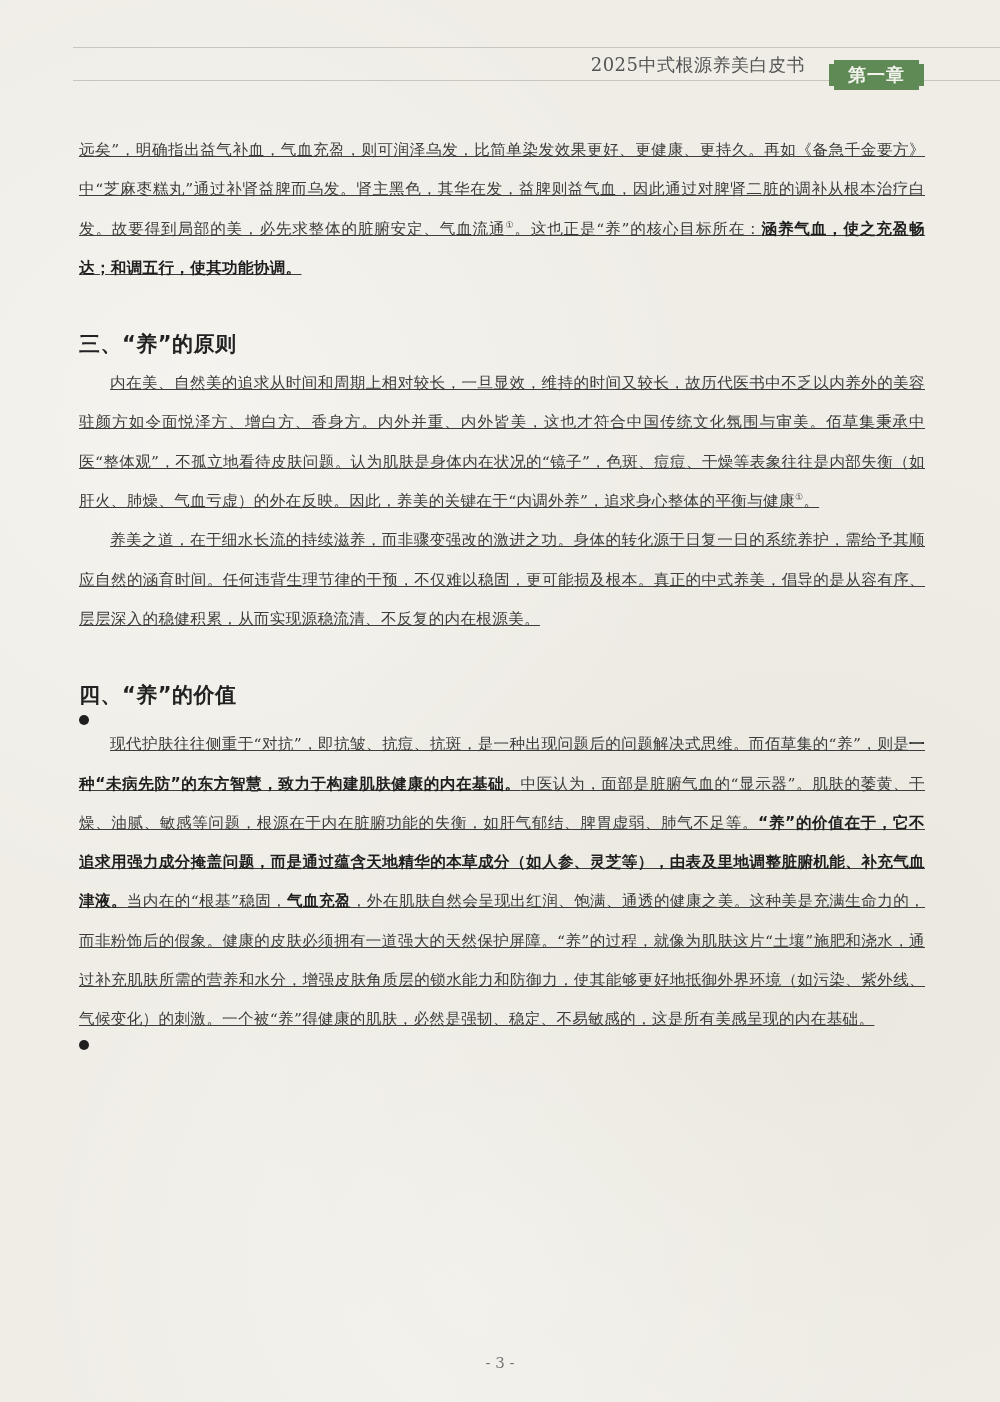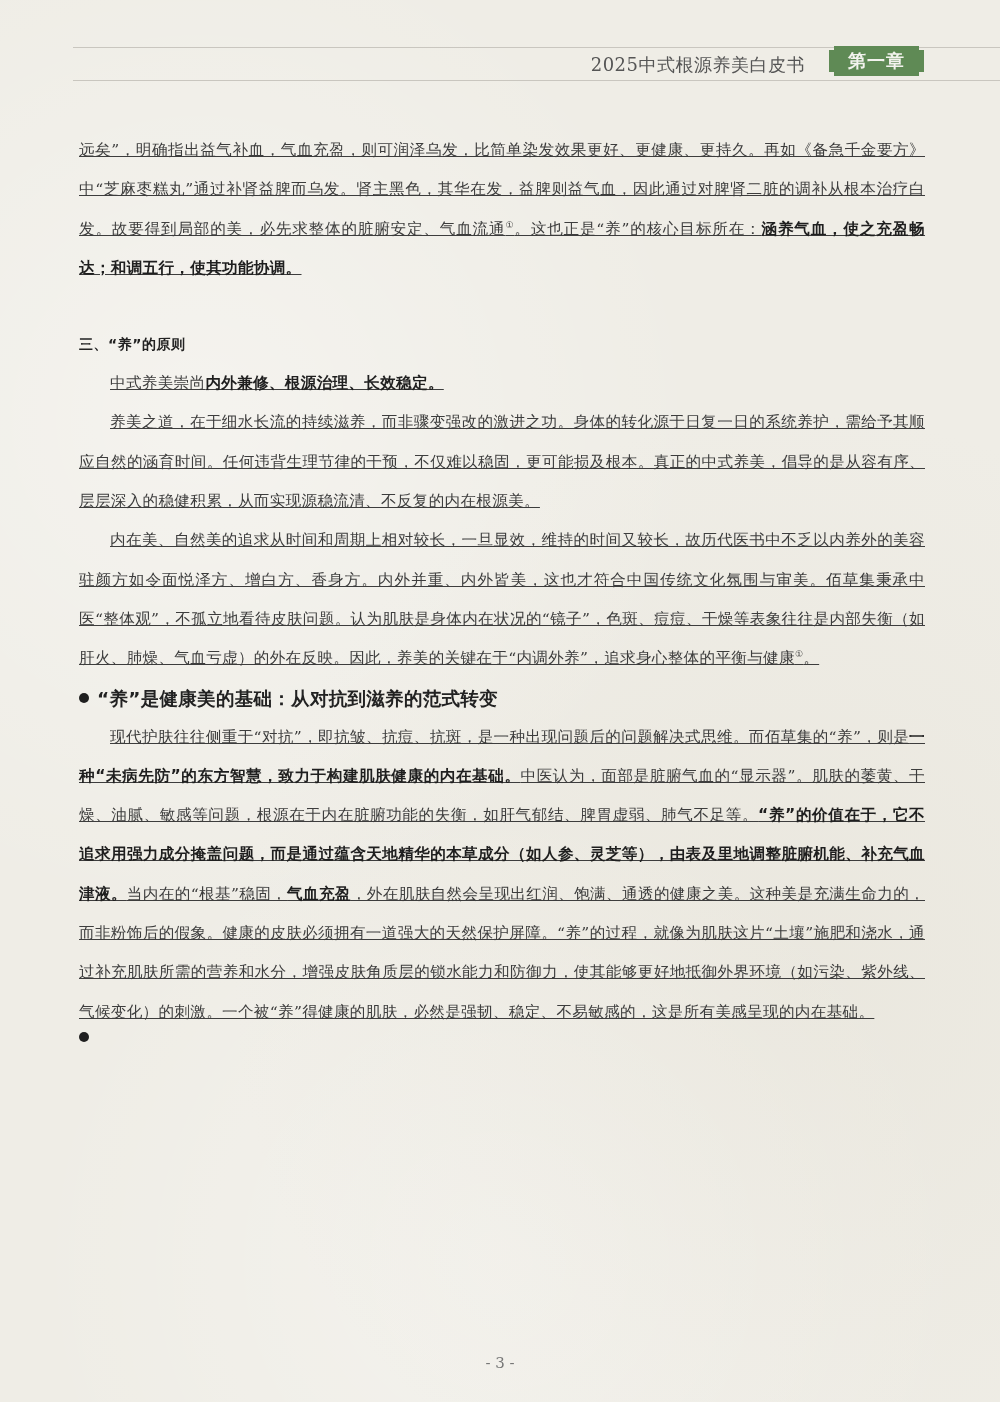--- a/index.html
+++ b/index.html
@@ -17,39 +17,39 @@
     .header {
       position: absolute; left: 73px; top: 47px; width: 927px; height: 32px;
       border-top: 1.5px solid #c9c6bf;
       border-bottom: 1.5px solid #c9c6bf;
     }
     .header-title {
       position: absolute; right: 195px; top: 5px;
       font-size: 18px; color: #555; letter-spacing: 0.5px;
     }
     .chapter-badge {
-      position: absolute; left: 829px; top: 46px; width: 95px; height: 30px;
+      position: absolute; left: 829px; top: 60px; width: 95px; height: 30px;
       background: #5f8a55; color: #f3f3ee;
       font-family: "DejaVu Sans", "Liberation Sans", sans-serif;
       font-weight: bold; font-size: 18px; letter-spacing: 1px;
       display: flex; align-items: center; justify-content: center;
       clip-path: polygon(5px 0, calc(100% - 5px) 0, calc(100% - 5px) 4px, 100% 4px, 100% calc(100% - 4px), calc(100% - 5px) calc(100% - 4px), calc(100% - 5px) 100%, 5px 100%, 5px calc(100% - 4px), 0 calc(100% - 4px), 0 4px, 5px 4px);
     }
     .content {
       position: absolute; left: 79px; top: 131px; width: 846px;
       font-size: 15.6px;
     }
     p {
       margin: 0; line-height: 39.3px; text-align: justify;
       letter-spacing: 0.3px; color: #3d3d3d; text-decoration: underline;
     }
     p.indent { text-indent: 31px; }
     b { color: #1f1f1f; font-family: "DejaVu Sans", "Liberation Sans", sans-serif; font-weight: bold; }
     h2 {
-      margin: 0; font-size: 14px; font-weight: bold;
+      margin: 0; font-size: 21px; font-weight: bold;
       font-family: "DejaVu Sans", "Liberation Sans", sans-serif;
       color: #222; letter-spacing: 0.5px;
     }
     h2.sec3 { margin-top: 36px; line-height: 40px; }
     h2.sec4 { margin-top: 36px; line-height: 40px; }
     h3 {
       margin: 0; font-size: 18.5px; font-weight: bold;
       font-family: "DejaVu Sans", "Liberation Sans", sans-serif;
       color: #222; line-height: 39px; letter-spacing: 0.3px;
       display: flex; align-items: center;
@@ -69,28 +69,27 @@
 
 <div class="header">
   <span class="header-title">2025中式根源养美白皮书</span>
 </div>
 <div class="chapter-badge">第一章</div>
 
 <div class="content">
   <p><span>远矣”，明确指出益气补血，气血充盈，则可润泽乌发，比简单染发效果更好、更健康、更持久。再如《备急千金要方》中“芝麻枣糕丸”通过补肾益脾而乌发。肾主黑色，其华在发，益脾则益气血，因此通过对脾肾二脏的调补从根本治疗白发。故要得到局部的美，必先求整体的脏腑安定、气血流通</span><sup>①</sup><span>。这也正是“养”的核心目标所在：</span><b>涵养气血，使之充盈畅达；和调五行，使其功能协调。</b></p>
 
   <h2 class="sec3">三、“养”的原则</h2>
-  <p class="indent"><span>中式养美崇尚</span><b>内外兼修、根源治理、长效稳定。</b></p>
+  <p class="indent"><span>内在美、自然美的追求从时间和周期上相对较长，一旦显效，维持的时间又较长，故历代医书中不乏以内养外的美容驻颜方如令面悦泽方、增白方、香身方。内外并重、内外皆美，这也才符合中国传统文化氛围与审美。佰草集秉承中医“整体观”，不孤立地看待皮肤问题。认为肌肤是身体内在状况的“镜子”，色斑、痘痘、干燥等表象往往是内部失衡（如肝火、肺燥、气血亏虚）的外在反映。因此，养美的关键在于“内调外养”，追求身心整体的平衡与健康</span><sup>①</sup><span>。</span></p>
   <p class="indent">养美之道，在于细水长流的持续滋养，而非骤变强改的激进之功。身体的转化源于日复一日的系统养护，需给予其顺应自然的涵育时间。任何违背生理节律的干预，不仅难以稳固，更可能损及根本。真正的中式养美，倡导的是从容有序、层层深入的稳健积累，从而实现源稳流清、不反复的内在根源美。</p>
-  <p class="indent"><span>内在美、自然美的追求从时间和周期上相对较长，一旦显效，维持的时间又较长，故历代医书中不乏以内养外的美容驻颜方如令面悦泽方、增白方、香身方。内外并重、内外皆美，这也才符合中国传统文化氛围与审美。佰草集秉承中医“整体观”，不孤立地看待皮肤问题。认为肌肤是身体内在状况的“镜子”，色斑、痘痘、干燥等表象往往是内部失衡（如肝火、肺燥、气血亏虚）的外在反映。因此，养美的关键在于“内调外养”，追求身心整体的平衡与健康</span><sup>①</sup><span>。</span></p>
 
+  <h2 class="sec4">四、“养”的价值</h2>
 
   <h3>
       <span class="bullet"></span>
-      <span>“养”是健康美的基础：从对抗到滋养的范式转变</span>
     </h3>
   <p class="indent"><span>现代护肤往往侧重于“对抗”，即抗皱、抗痘、抗斑，是一种出现问题后的问题解决式思维。而佰草集的“养”，则是</span><b>一种“未病先防”的东方智慧，致力于构建肌肤健康的内在基础。</b><span>中医认为，面部是脏腑气血的“显示器”。肌肤的萎黄、干燥、油腻、敏感等问题，根源在于内在脏腑功能的失衡，如肝气郁结、脾胃虚弱、肺气不足等。</span><b>“养”的价值在于，它不追求用强力成分掩盖问题，而是通过蕴含天地精华的本草成分（如人参、灵芝等），由表及里地调整脏腑机能、补充气血津液。</b><span>当内在的“根基”稳固，</span><b>气血充盈</b><span>，外在肌肤自然会呈现出红润、饱满、通透的健康之美。这种美是充满生命力的，而非粉饰后的假象。健康的皮肤必须拥有一道强大的天然保护屏障。“养”的过程，就像为肌肤这片“土壤”施肥和浇水，通过补充肌肤所需的营养和水分，增强皮肤角质层的锁水能力和防御力，使其能够更好地抵御外界环境（如污染、紫外线、气候变化）的刺激。一个被“养”得健康的肌肤，必然是强韧、稳定、不易敏感的，这是所有美感呈现的内在基础。</span></p>
 
   <h3>
       <span class="bullet"></span>
     </h3>
 </div>
 
 <div class="page-number">- 3 -</div>
 

